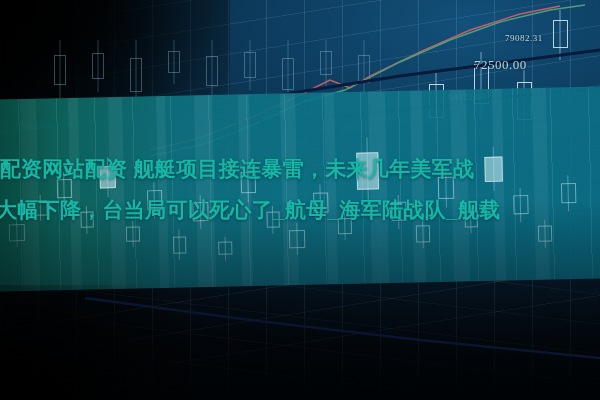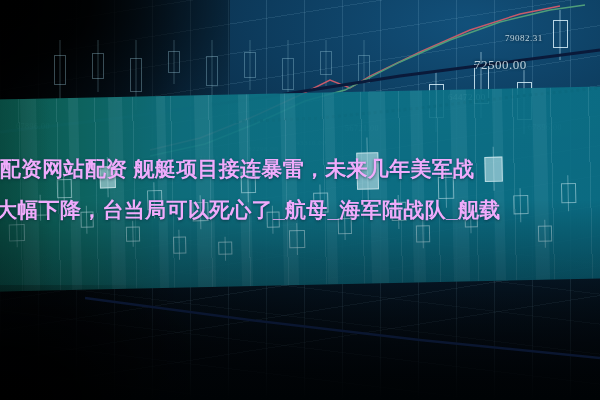--- a/index.html
+++ b/index.html
@@ -135,21 +135,21 @@
 
   
   .headline {
     position:absolute;
     left:0; top:148px;
     width:476px;
     text-align:center;
     font-weight:bold;
     font-size:21px;
     line-height:41px;
-    color:#f0abfc;
+    color:#14b8a6;
     letter-spacing:.3px;
     text-shadow:0 1px 3px rgba(0,30,40,.55);
   }
   .headline .ln { display:block; white-space:nowrap; }
   .headline .ln1 { margin-left:-2px; }
   .headline .ln2 { margin-left:-4px; }
   .headline .ln3 { }
 </style>
 </head>
 <body>

